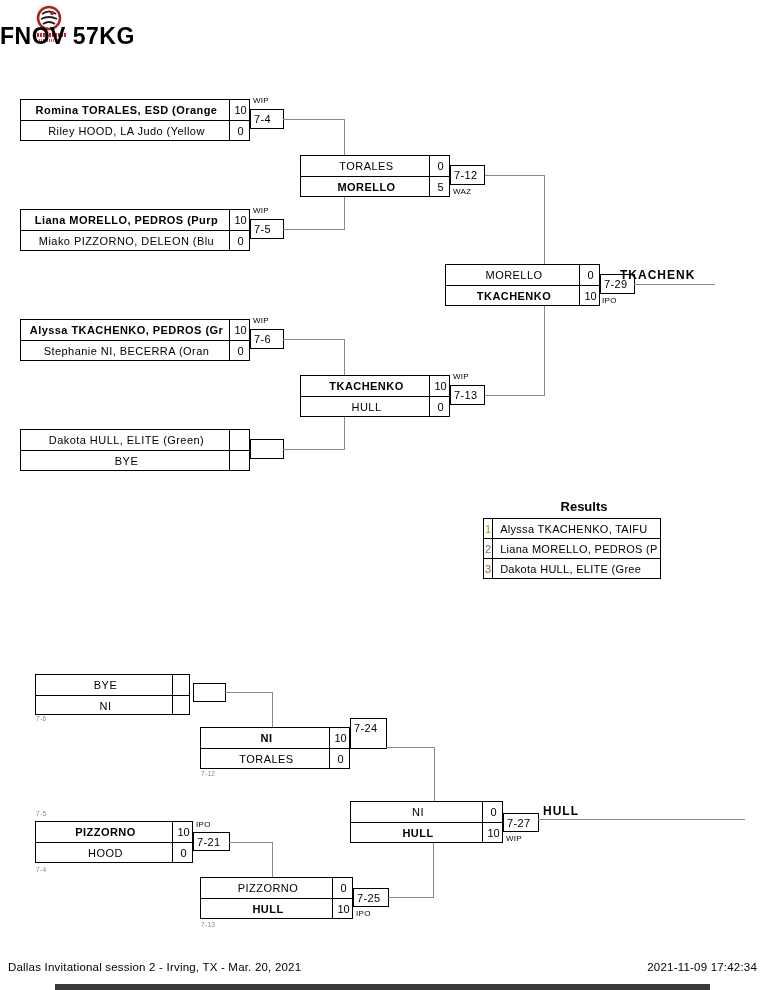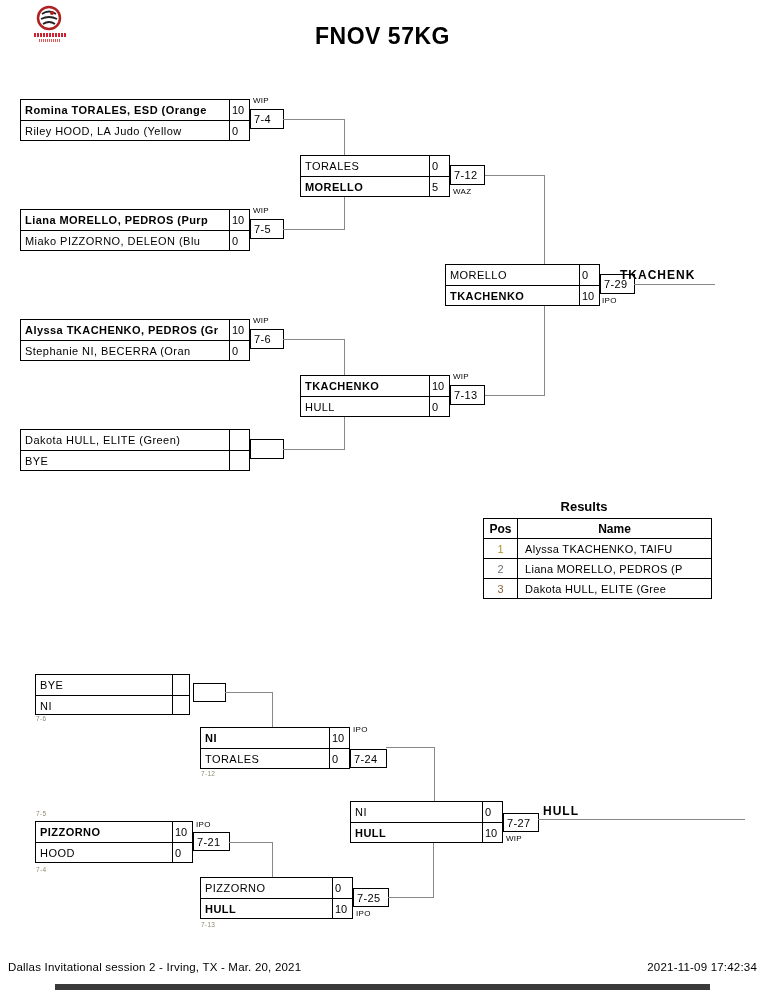--- a/index.html
+++ b/index.html
@@ -2,26 +2,26 @@
 <html><head>
 <meta charset="utf-8">
 <style>
   html,body { margin:0; padding:0; }
   body {
     width:765px; height:990px; position:relative; background:#ffffff;
     font-family:"Liberation Sans", sans-serif; color:#000; overflow:hidden;
   }
   * { box-sizing:border-box; }
 
-  .page-title { position:absolute; left:0; top:23px; width:765px; text-align:center;
+  .page-title { position:absolute; left:0; top:23px; width:765px; text-align:left;
     font-size:23px; font-weight:bold; letter-spacing:0.5px; }
 
   
   .mbox { position:absolute; border:1.5px solid #000; background:#fff; }
-  .mrow { display:flex; height:20px; }
+  .mrow { display:flex; height:20px;text-align:center; }
   .mrow + .mrow { border-top:1.5px solid #000; }
   .ncell { flex:1; border-right:1.5px solid #000; font-size:11px; letter-spacing:0.45px;
     padding:4px 1px 0 4px; white-space:nowrap; overflow:hidden; }
   .scell { width:19px; font-size:11px; padding:4px 0 0 2px; }
   .scell.narrow { width:16px; }
   .bold { font-weight:bold; }
 
   .numbox { position:absolute; border:1.5px solid #000; background:#fff;
     font-size:11px; letter-spacing:0.4px; padding:3px 0 0 3px; }
   .wlabel { position:absolute; font-size:8px; letter-spacing:0.3px; font-weight:normal; }
@@ -168,24 +168,20 @@
   </div>
 </div>
 <div class="numbox" style="left:600px;top:274px;width:35px;height:20px">7-29</div>
 <div class="wlabel" style="left:602px;top:296px">IPO</div>
 <div class="hline" style="left:634px;top:283.5px;width:81px"></div>
 <div class="winner-name" style="left:620px;top:268px">TKACHENK</div>
 
 <div class="results-title">Results</div>
 <table class="results-table">
   <tbody>
-      <tr>
-    <th class="th-pos">Pos</th>
-    <th class="th-name">Name</th>
-  </tr>
   <tr>
     <td class="td-pos" style="color: rgb(168, 144, 42);">1</td>
     <td class="td-name">Alyssa TKACHENKO, TAIFU</td>
   </tr>
   <tr>
     <td class="td-pos" style="color: rgb(103, 114, 124);">2</td>
     <td class="td-name">Liana MORELLO, PEDROS (P</td>
   </tr>
   <tr>
     <td class="td-pos" style="color: rgb(140, 98, 57);">3</td>
@@ -213,21 +209,21 @@
   <div class="mrow">
     <div class="ncell bold">NI</div>
     <div class="scell">10</div>
   </div>
   <div class="mrow">
     <div class="ncell">TORALES</div>
     <div class="scell">0</div>
   </div>
 </div>
 <div class="wlabel" style="left:353px;top:725px">IPO</div>
-<div class="numbox" style="left:350px;top:749px;width:37px;height:19px">7-24</div>
+<div class="numbox" style="left:350px;top:718px;width:37px;height:31px">7-24</div>
 <div class="flabel" style="left:201px;top:770px">7-12</div>
 <div class="hline" style="left:386px;top:746.5px;width:49px"></div>
 <div class="vline" style="left:434px;top:747px;height:55px"></div>
 
 <div class="flabel" style="left:36px;top:810px">7-5</div>
 <div class="mbox" style="left:35px;top:821px;width:158px">
   <div class="mrow">
     <div class="ncell bold">PIZZORNO</div>
     <div class="scell">10</div>
   </div>

